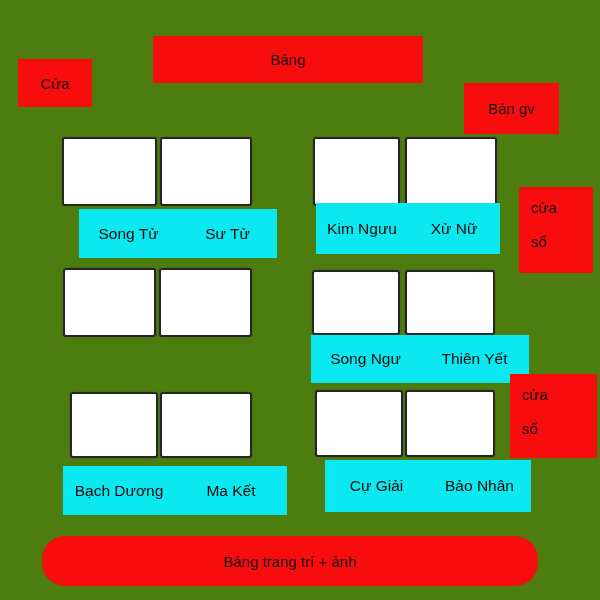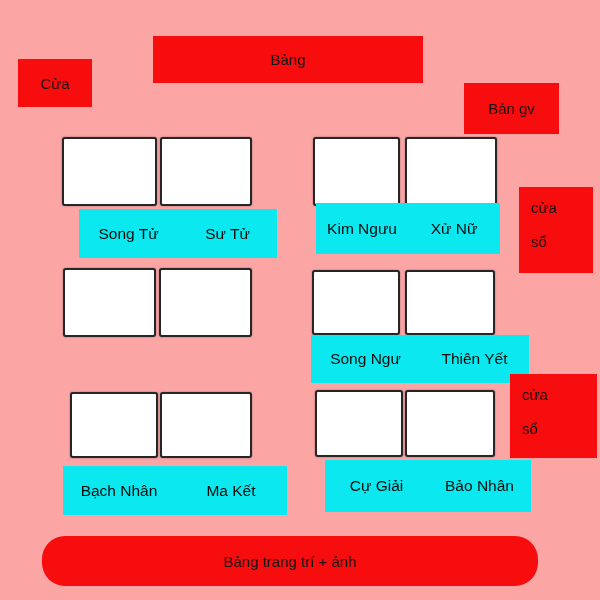--- a/index.html
+++ b/index.html
@@ -3,21 +3,21 @@
 <meta charset="utf-8">
 <style>
   :root{
     --red:#f70d0d;
     --cyan:#0ce8f0;
     --desk_border:#262626;
     --text:#111111;
   }
   html,body{margin:0;padding:0;background:#ffffff;}
   .stage{
-    position:relative;width:600px;height:600px;background:#fca5a5;
+    position:relative;width:600px;height:600px;background:#4d7c0f;
     font-family:"Liberation Sans", sans-serif;color:var(--text);
     overflow:hidden;
   }
   .abs{position:absolute;box-sizing:border-box;}
   .red{background:var(--red);}
   .center{display:flex;align-items:center;justify-content:center;}
   .label{font-size:15px;color:#151515;}
 
   
   .top-board{left:153px;top:36px;width:270px;height:47px;font-size:16px;}
@@ -103,21 +103,21 @@
     <span class="name">Song Ngư</span>
     <span class="name">Thiên Yết</span>
   </div>
 
   <div class="abs desk dk9"></div>
   <div class="abs desk dk10"></div>
   <div class="abs desk dk11"></div>
   <div class="abs desk dk12"></div>
 
   <div class="abs strip s3l">
-    <span class="name">Bạch Nhân</span>
+    <span class="name">Bạch Dương</span>
     <span class="name">Ma Kết</span>
   </div>
   <div class="abs strip s3r">
     <span class="name">Cự Giải</span>
     <span class="name">Bảo Nhân</span>
   </div>
 
   <div class="abs red window w1">
     <span>cửa</span>
     <span>sổ</span>

